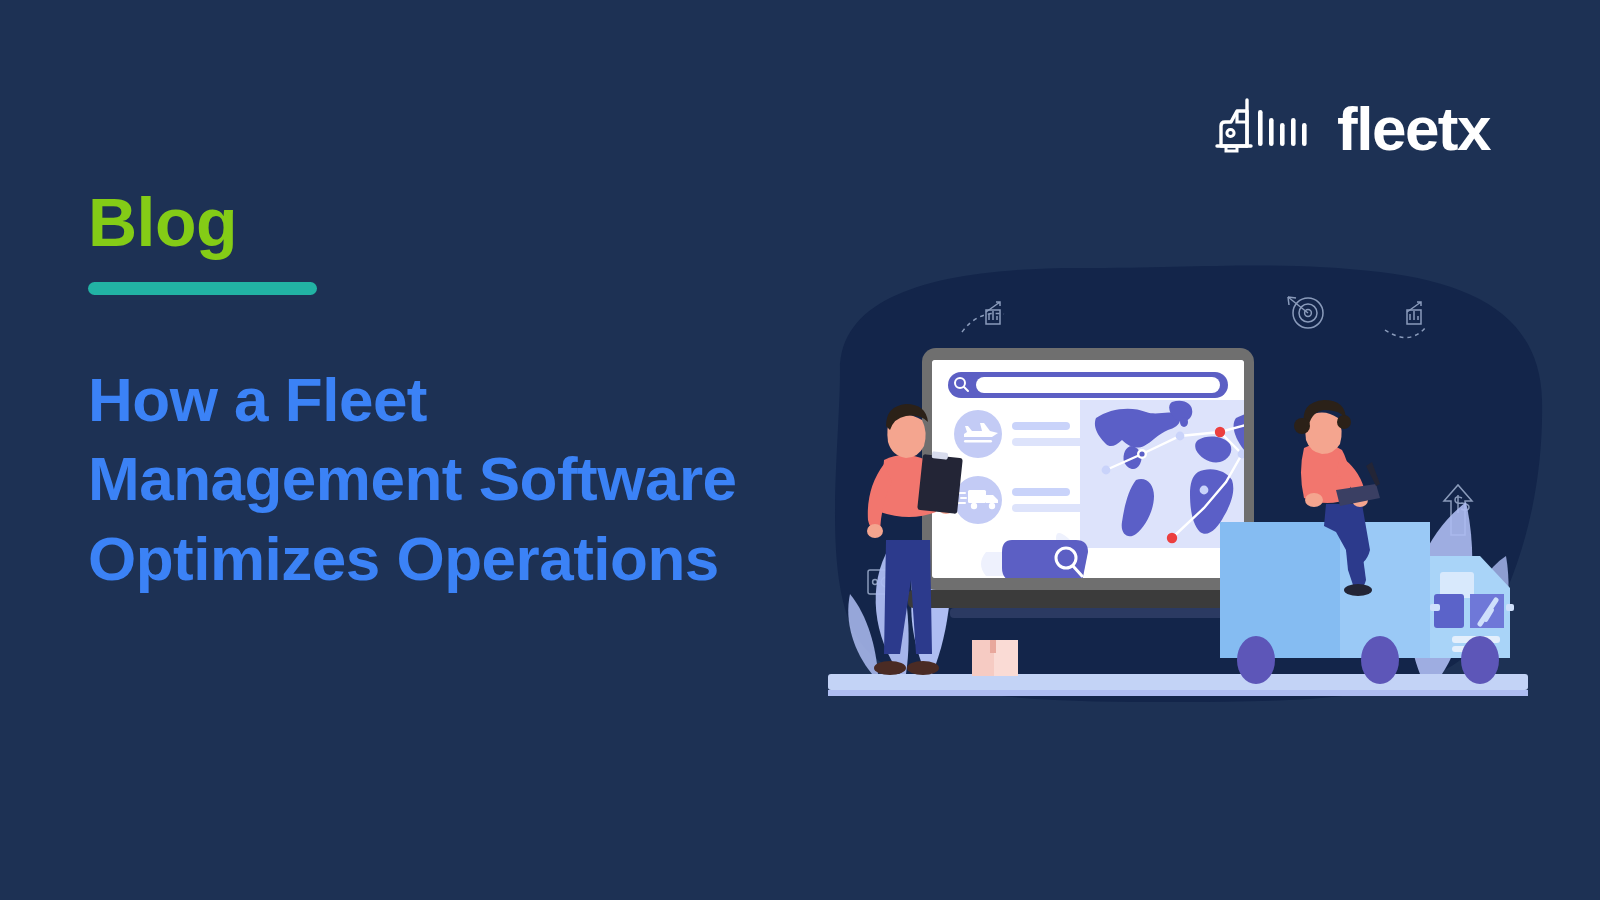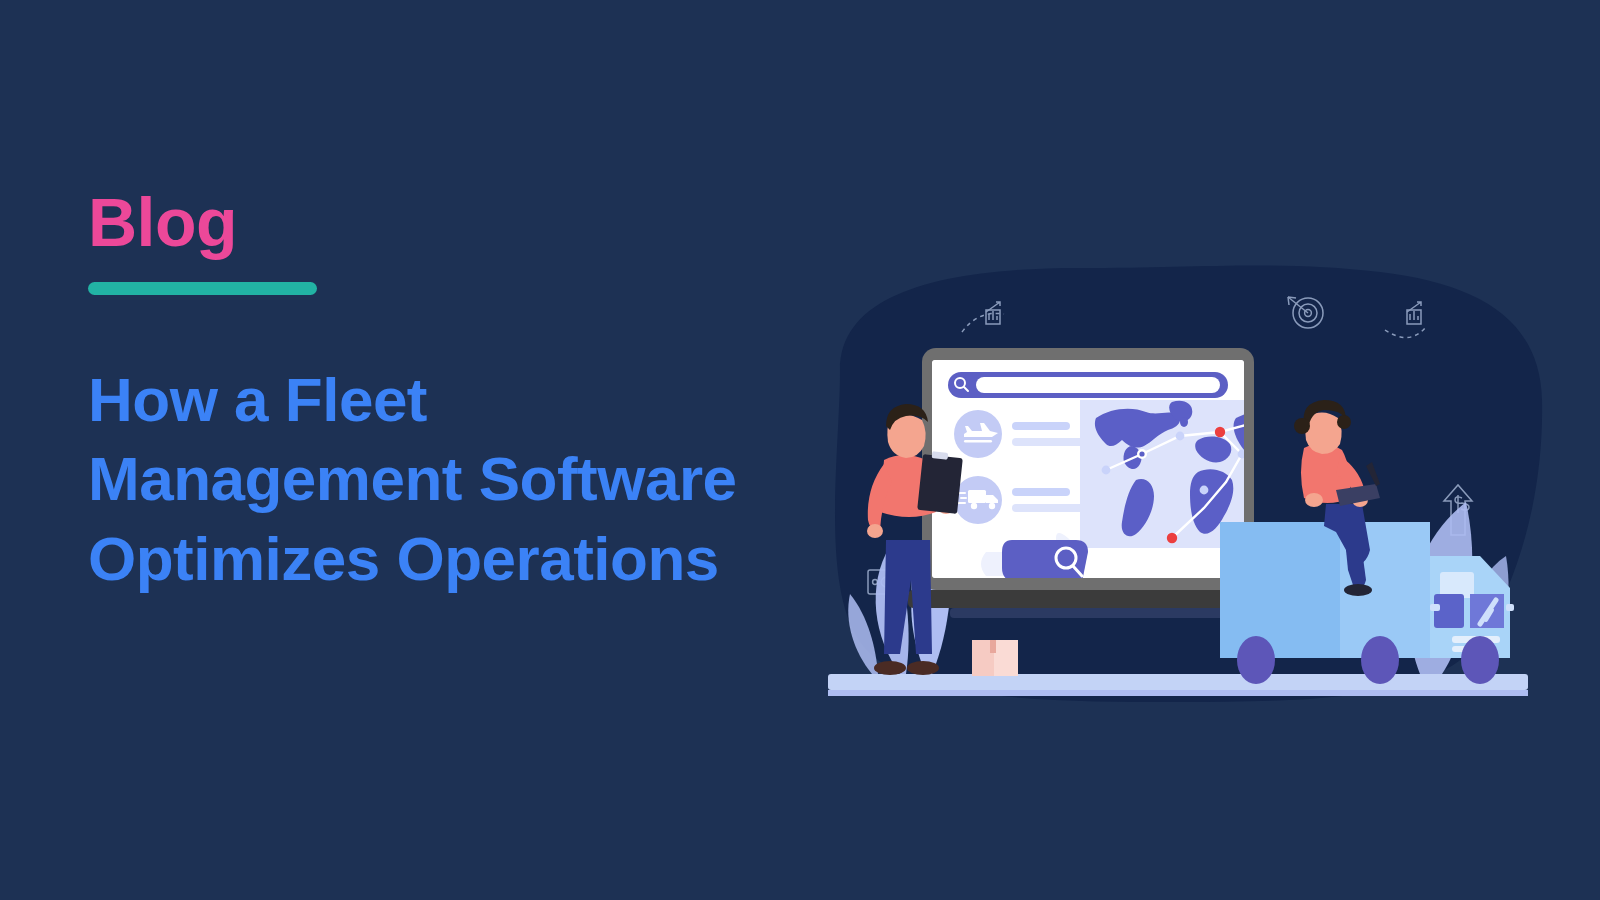--- a/index.html
+++ b/index.html
@@ -31,21 +31,21 @@
     line-height: 1;
     font-family: "Liberation Sans", sans-serif;
   }
 
   
   .kicker-wrap {
     position: absolute;
     left: 88px; top: 188px;
   }
   .kicker {
-    color: #ec4899;
+    color: #84cc16;
     font-size: 68px;
     font-weight: 700;
     letter-spacing: -0.5px;
     line-height: 1.0;
   }
   .kicker-rule {
     margin-top: 26px;
     width: 229px; height: 13px;
     border-radius: 7px;
     background: #22b3a4;
@@ -67,20 +67,40 @@
     left: 780px; top: 250px;
     width: 790px; height: 470px;
   }
   .illustration svg { display: block; width: 100%; height: 100%; }
 </style>
 </head>
 <body>
 
 <div class="banner">
 
+  <div class="logo">
+    <span class="logo-mark">
+      <svg width="110" height="62" viewBox="0 0 110 62" fill="none">
+
+        <path d="M8 50 L8 30 Q8 26 12 26 L18 26 L24 15 L34 15 L34 50 Z" stroke="#fff" stroke-width="3.4" fill="none" stroke-linejoin="round"></path>
+        <path d="M34 4 L34 50" stroke="#fff" stroke-width="3.4" stroke-linecap="round"></path>
+        <path d="M24 15 L24 26 L34 26" stroke="#fff" stroke-width="3.2"></path>
+        <circle cx="17.5" cy="37" r="3.6" stroke="#fff" stroke-width="3"></circle>
+        <path d="M4 50 L38 50" stroke="#fff" stroke-width="3.4" stroke-linecap="round"></path>
+        <path d="M13 50 L13 55 L24 55 L24 50" stroke="#fff" stroke-width="3" fill="none"></path>
+
+        <rect x="45" y="14" width="4.6" height="36" rx="2.3" fill="#fff"></rect>
+        <rect x="56" y="22" width="4.6" height="28" rx="2.3" fill="#fff"></rect>
+        <rect x="67" y="27" width="4.6" height="23" rx="2.3" fill="#fff"></rect>
+        <rect x="78" y="22" width="4.6" height="28" rx="2.3" fill="#fff"></rect>
+        <rect x="89" y="27" width="4.6" height="23" rx="2.3" fill="#fff"></rect>
+      </svg>
+    </span>
+    <span class="logo-word">fleetx</span>
+  </div>
 
   <div class="kicker-wrap">
     <div class="kicker">Blog</div>
     <div class="kicker-rule"></div>
   </div>
 
   <h1 class="headline">How a Fleet Management Software Optimizes Operations</h1>
 
   <div class="illustration">
     <svg viewBox="0 0 790 470" xmlns="http://www.w3.org/2000/svg">

